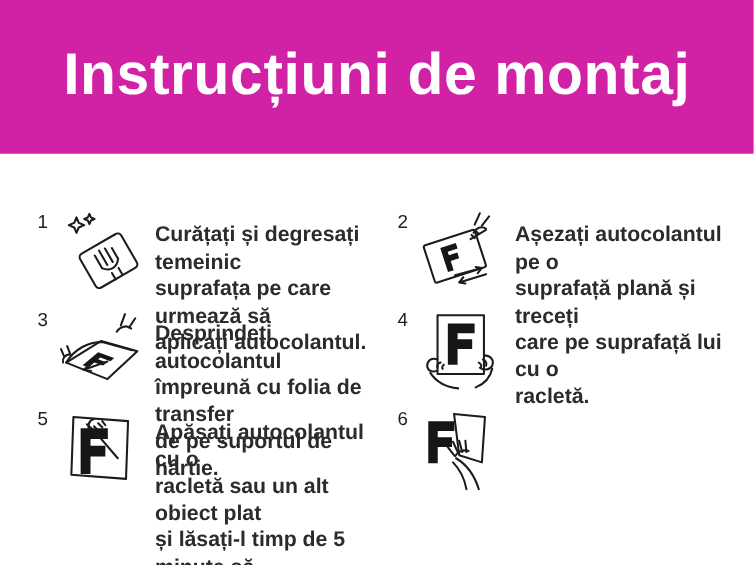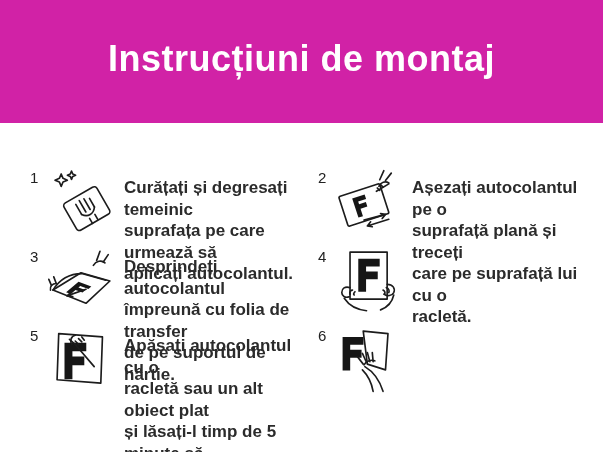--- a/index.html
+++ b/index.html
@@ -19,21 +19,21 @@
   }
   .poster{width:603px;height:452px;position:relative;background:var(--body-bg);}
   .banner{
     height:123px;
     background:var(--banner-color);
     display:flex;align-items:center;justify-content:center;
   }
   .banner h1{
     margin:16px;padding-bottom:6px;
     color:var(--banner-text-color);
-    font-size:36px;font-weight:bold;letter-spacing:.5px;
+    font-size:47px;font-weight:bold;letter-spacing:.5px;
   }
   .steps{
     padding:44px 0 0 30px;
     display:grid;
     grid-template-columns:288px auto;
     grid-auto-rows:79px;
   }
   .step{display:flex;align-items:flex-start;}
   .step-num{
     flex:0 0 14px;

